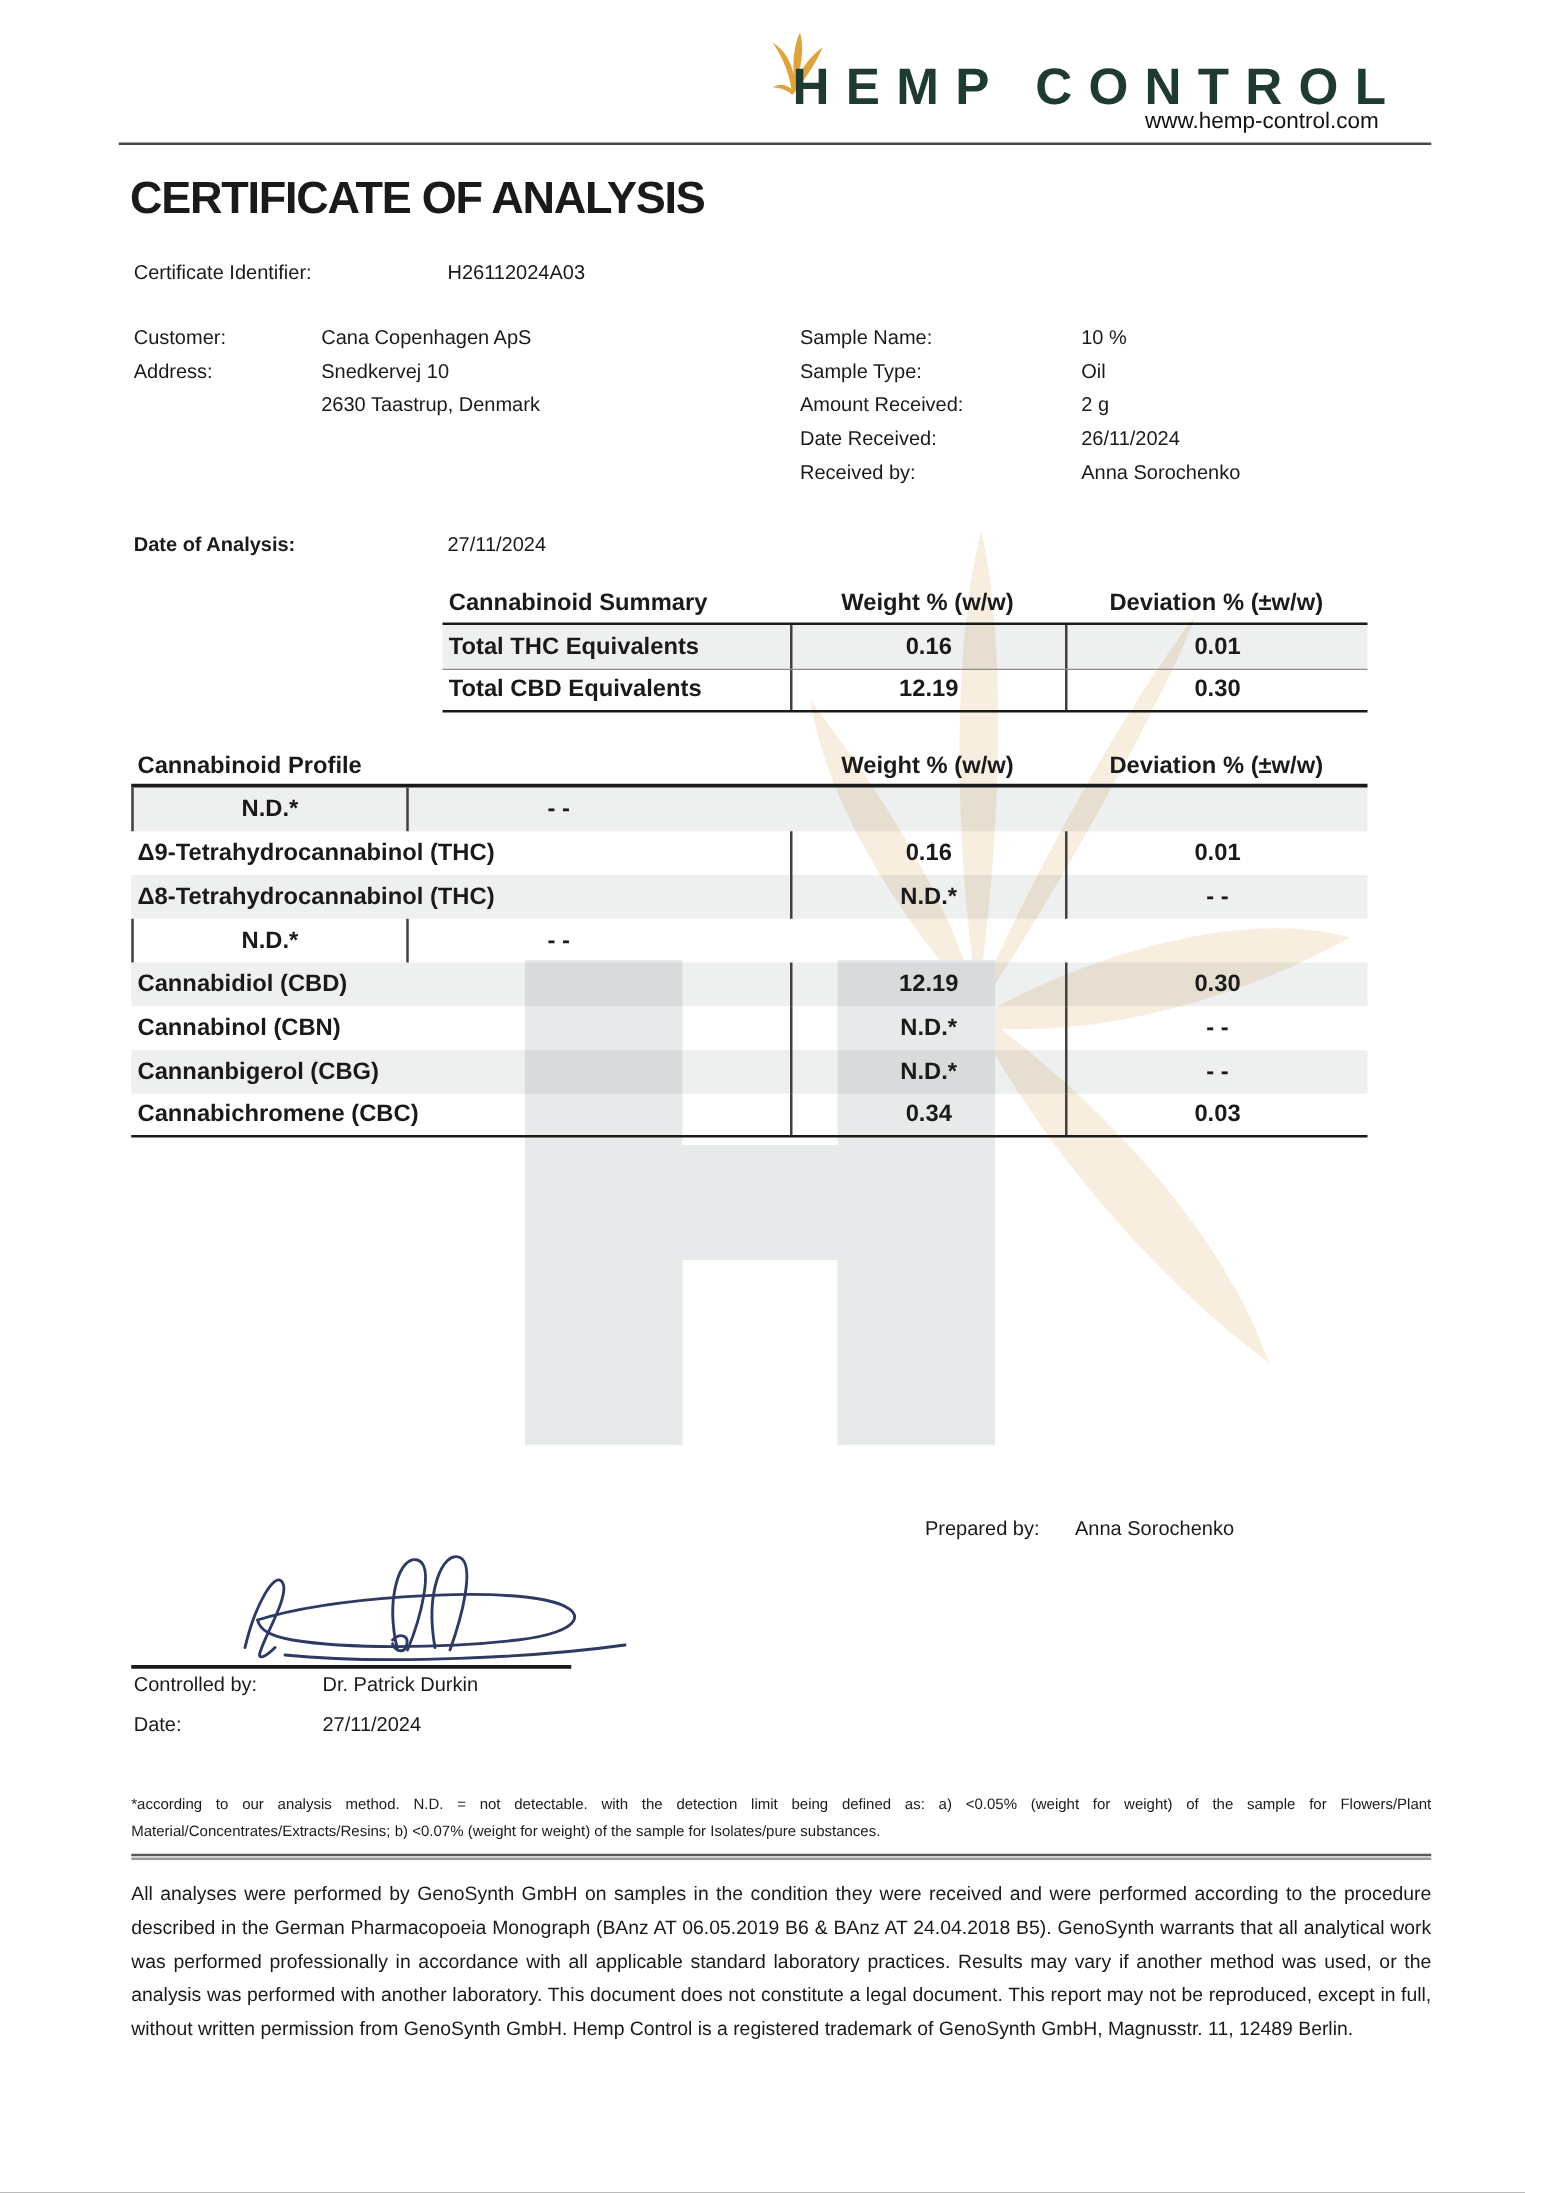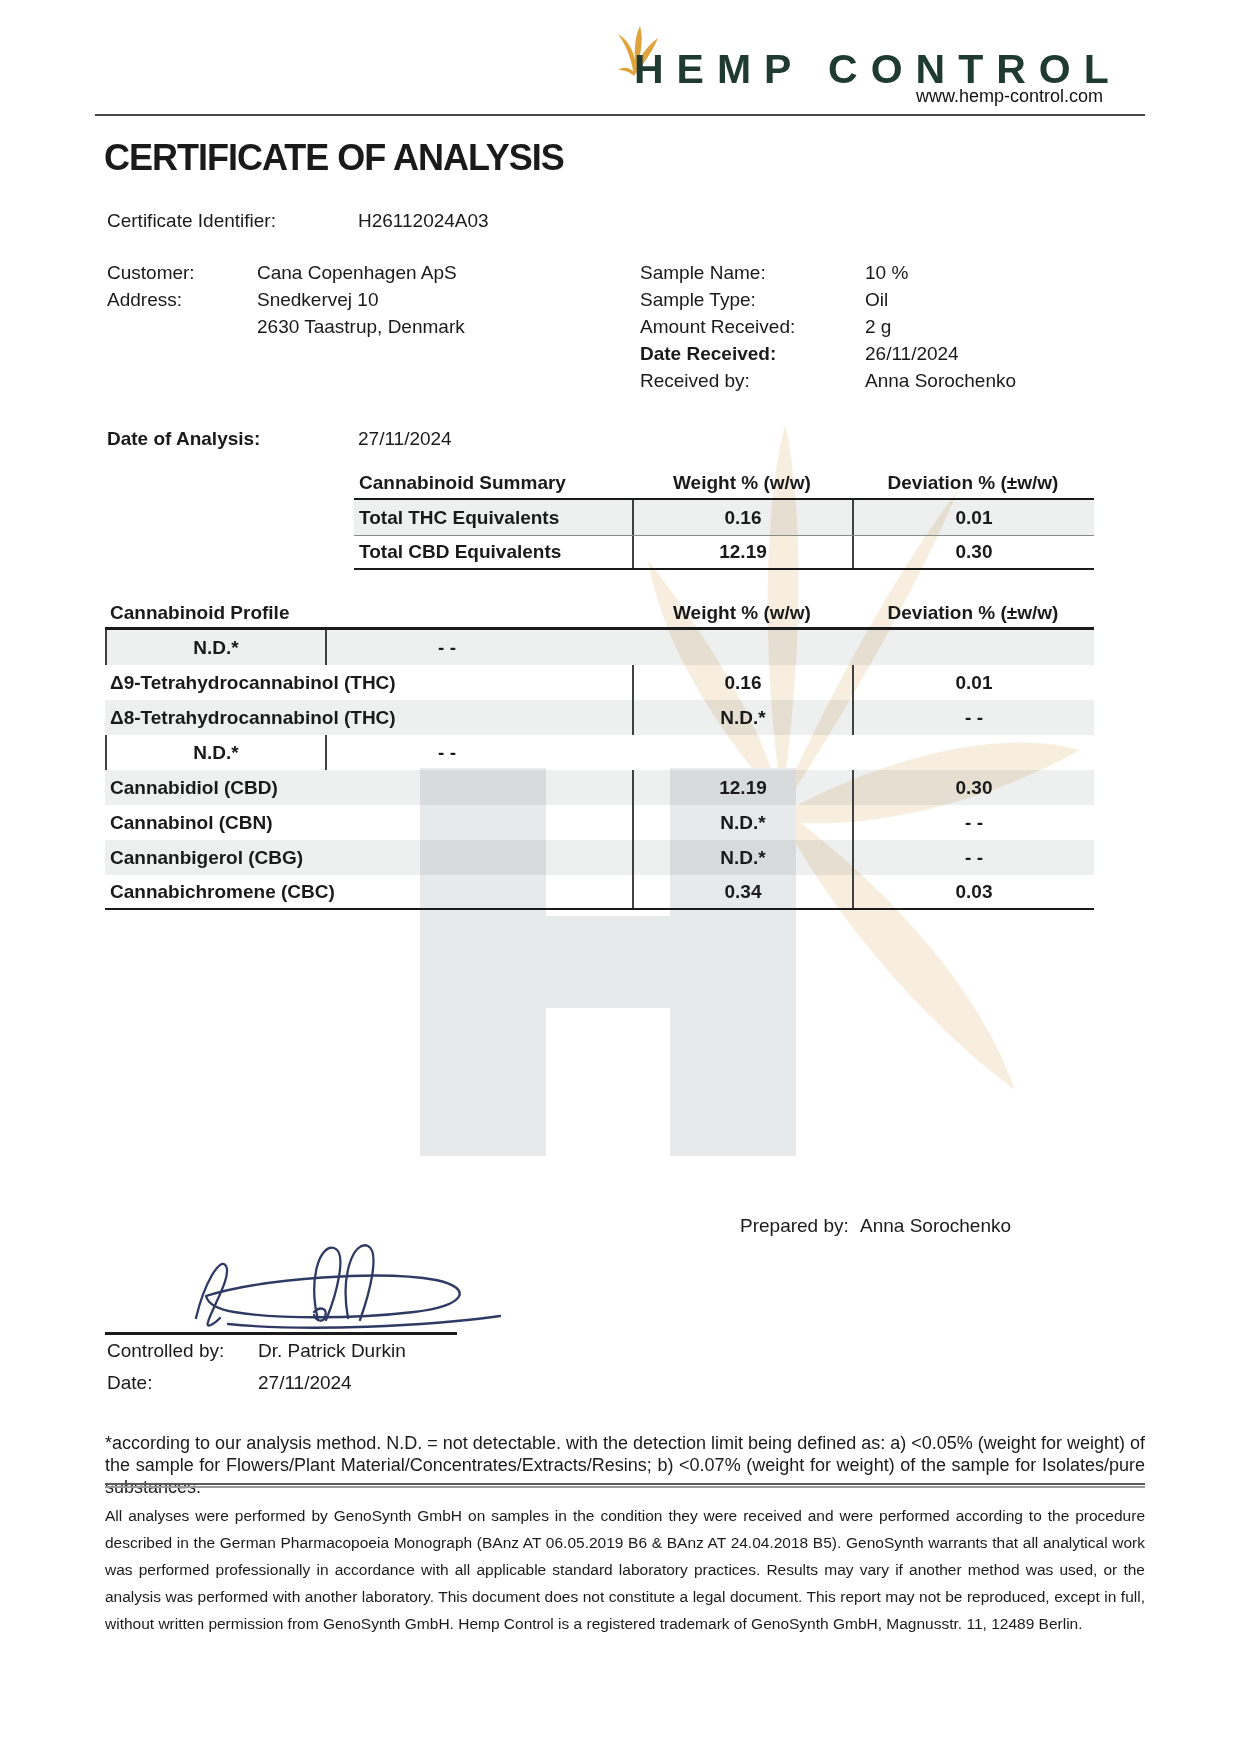--- a/index.html
+++ b/index.html
@@ -18,42 +18,42 @@
   .wm-h-leg,.wm-h-bar{position:absolute;background:#e7eaea;}
   
   .logo-text{
     font-size:41px;font-weight:800;letter-spacing:13px;
     color:#1e3a31;white-space:nowrap;z-index:2;
   }
   .website{font-size:18px;color:#111;z-index:2;}
   .header-rule{height:2px;background:#474747;z-index:2;}
   
   .title{font-size:36px;font-weight:700;letter-spacing:-1px;white-space:nowrap;z-index:2;}
-  .info-line{font-size:19px;white-space:nowrap;z-index:2;}
+  .info-line{font-size:16px;white-space:nowrap;z-index:2;}
   .info-line .lbl{display:inline-block;}
   .bold{font-weight:700;}
   
   .tbl{z-index:2;}
   .trow{display:flex;box-sizing:border-box;align-items:center;height:35px;font-size:19px;font-weight:700;}
   .thead{height:32px;border-bottom:2px solid #1a1a1a;background:transparent;}
   .thead-thick{border-bottom:3px solid #1a1a1a;}
   .cell{box-sizing:border-box;height:100%;display:flex;align-items:center;}
   .c-name{padding-left:5px;}
   .c-val{justify-content:center;border-left:2px solid #404040;}
   .c-val-h{justify-content:center;}
   .stripe{background:rgba(60,70,70,0.085);align-items:flex-end;}
   .sum-sep{border-top:1px solid #8a8a8a;}
   .tbl-bottom{border-bottom:2px solid #1a1a1a;}
   
   .sw1{width:278px;} .sw2{width:220px;} .sw3{width:242px;}
   
   .pw1{width:527px;} .pw2{width:220px;} .pw3{width:242px;}
   
   .sig-line{height:3px;background:#1a1a1a;z-index:2;}
-  .small-note{font-size:18px;line-height:22px;text-align:justify;z-index:2;}
+  .small-note{font-size:12px;line-height:22px;text-align:justify;z-index:2;}
   .double-rule{height:5px;border-top:2px solid #5a5a5a;border-bottom:2px solid #9a9a9a;box-sizing:border-box;z-index:2;}
   .disclaimer{font-size:15.5px;line-height:27px;text-align:justify;z-index:2;}
 </style>
 </head>
 <body>
 
 <div class="page">
 
   <div class="wm" style="left:560px;top:330px;width:600px;height:810px;opacity:0.42;">
     <svg width="600" height="810" viewBox="0 0 600 810">
@@ -106,21 +106,21 @@
   <div class="abs info-line" style="left:640px;top:262px;">
     <span class="lbl" style="width:225px;">Sample Name:</span><span>10 %</span>
   </div>
   <div class="abs info-line" style="left:640px;top:289px;">
     <span class="lbl" style="width:225px;">Sample Type:</span><span>Oil</span>
   </div>
   <div class="abs info-line" style="left:640px;top:316px;">
     <span class="lbl" style="width:225px;">Amount Received:</span><span>2 g</span>
   </div>
   <div class="abs info-line" style="left:640px;top:343px;">
-    <span class="lbl" style="width:225px;font-weight:bold;">Date Received:</span><span>26/11/2024</span>
+    <span class="lbl" style="width:225px;">Date Received:</span><span>26/11/2024</span>
   </div>
   <div class="abs info-line" style="left:640px;top:370px;">
     <span class="lbl" style="width:225px;">Received by:</span><span>Anna Sorochenko</span>
   </div>
 
   <div class="abs info-line" style="left:107px;top:428px;">
     <span class="lbl bold" style="width:251px;">Date of Analysis:</span><span>27/11/2024</span>
   </div>
 
   <div class="abs tbl" style="left:354px;top:468px;width:740px;">

